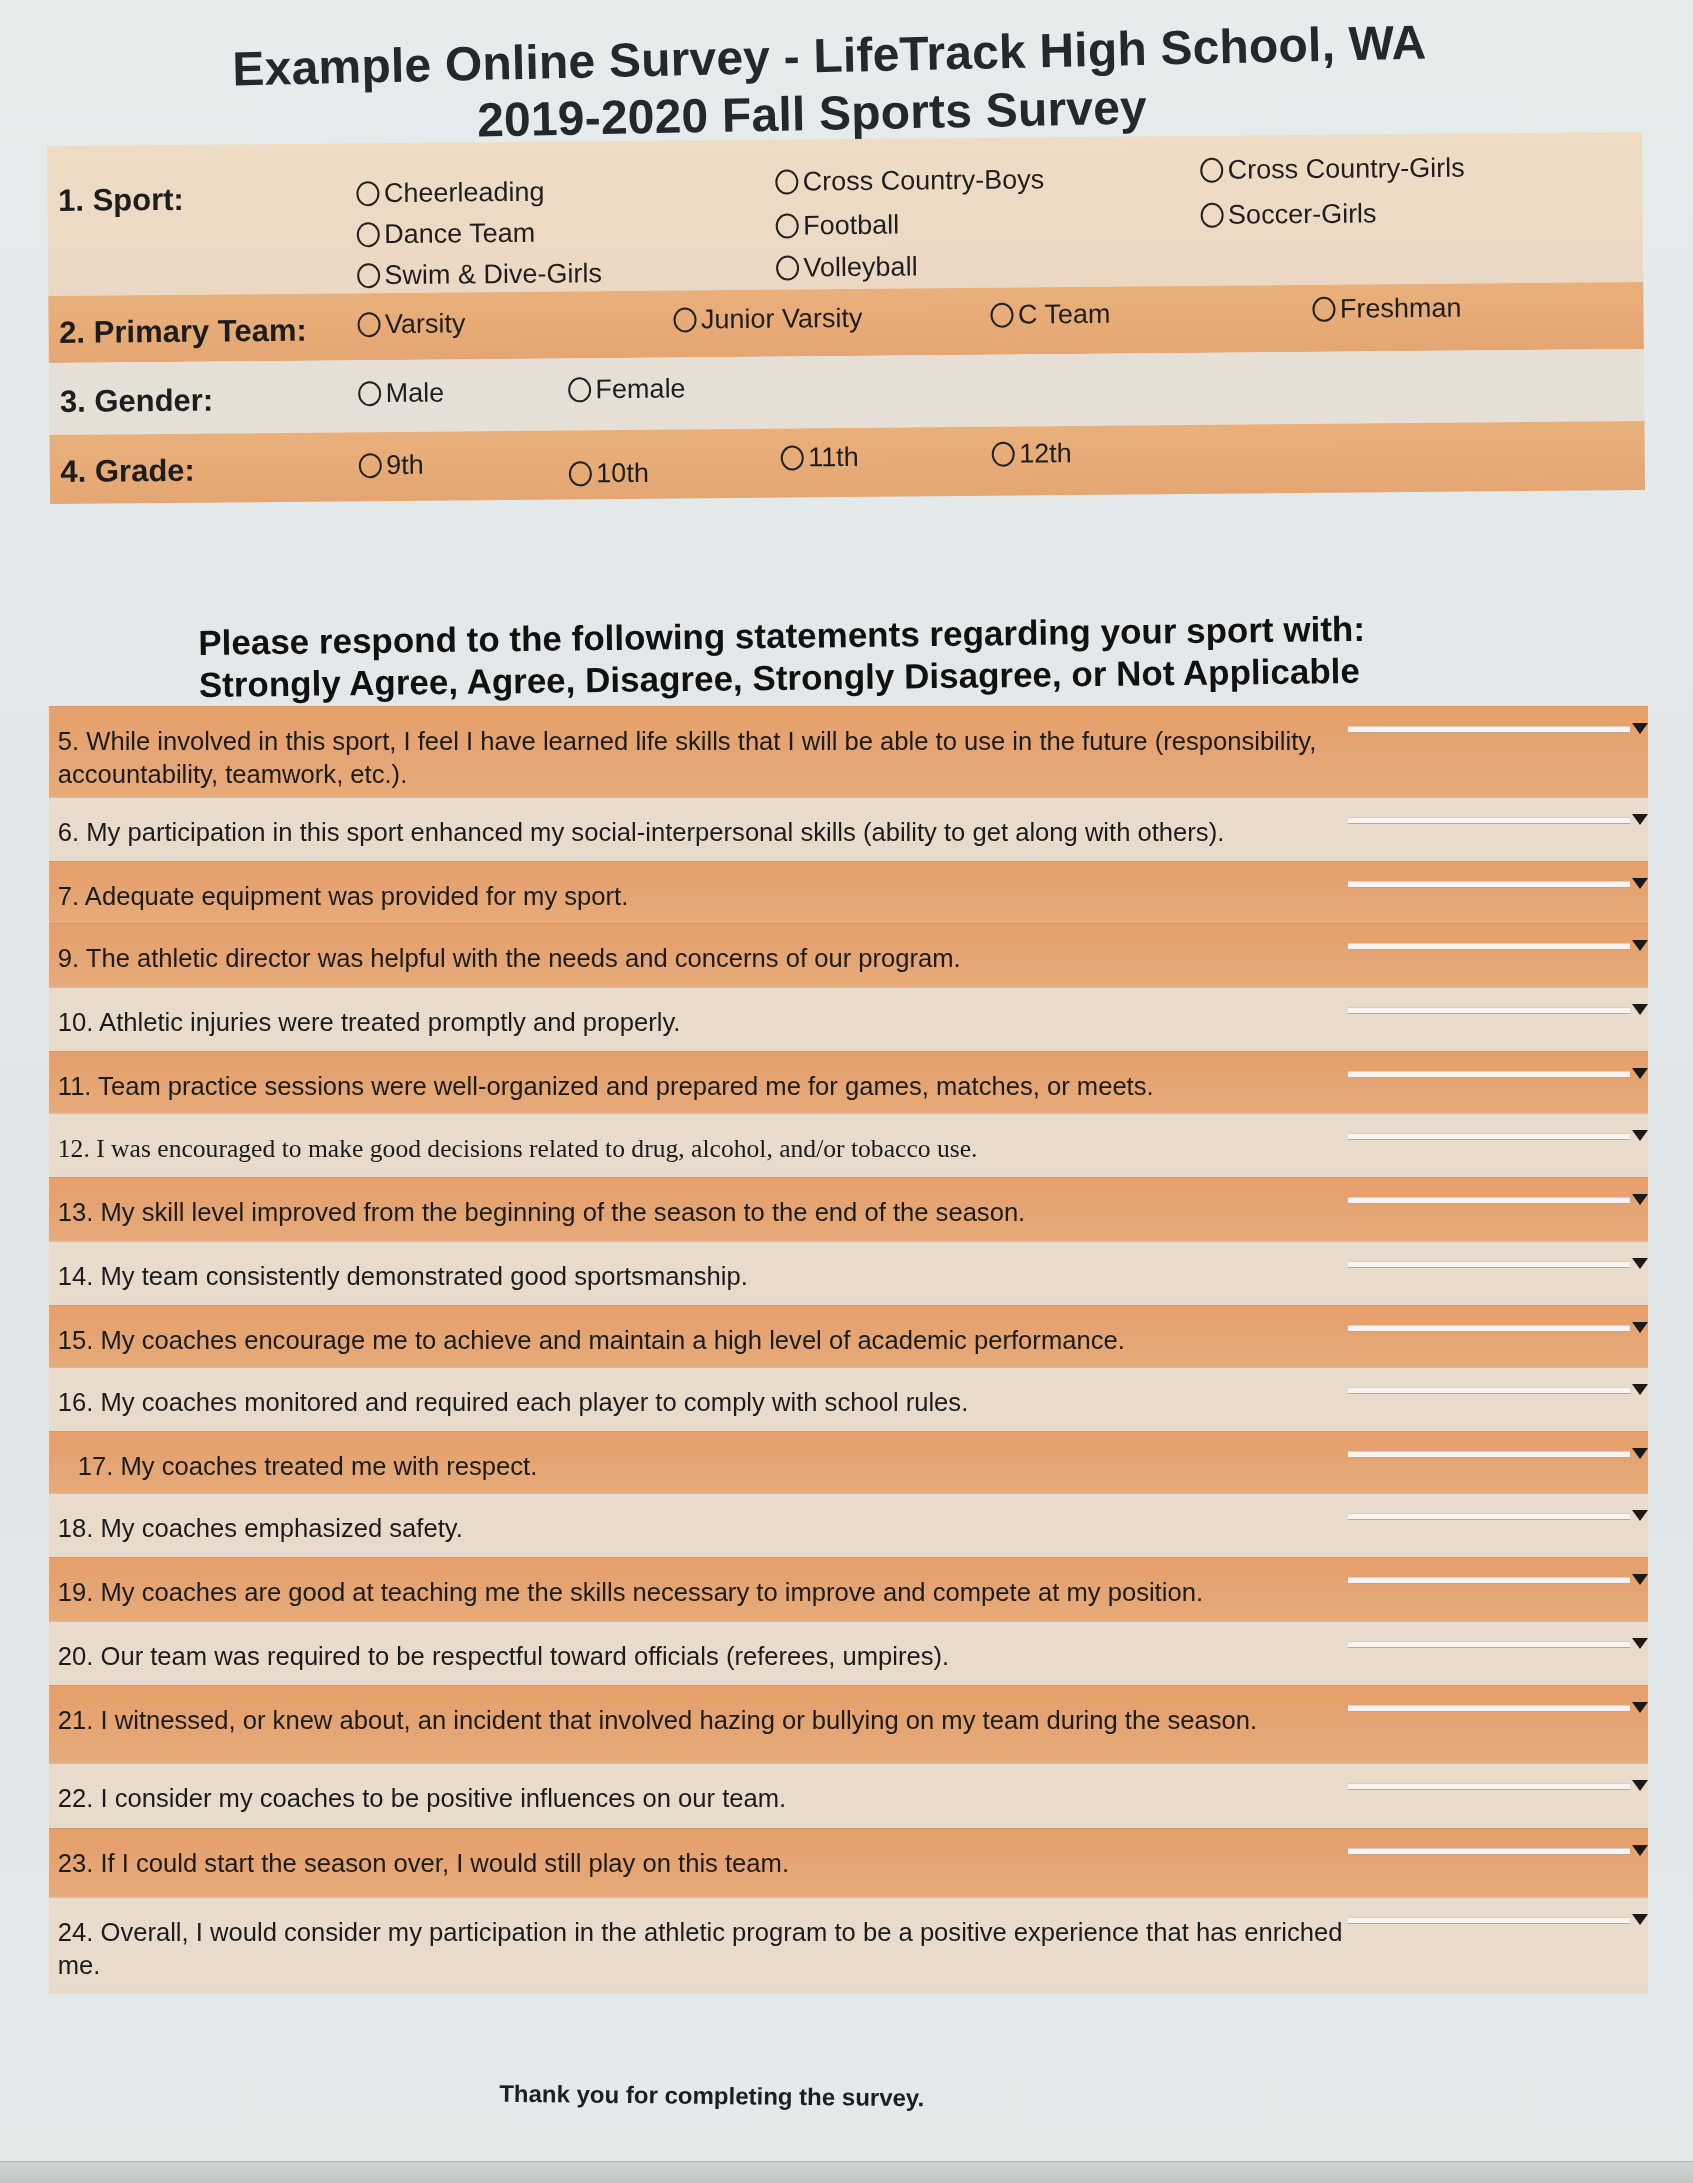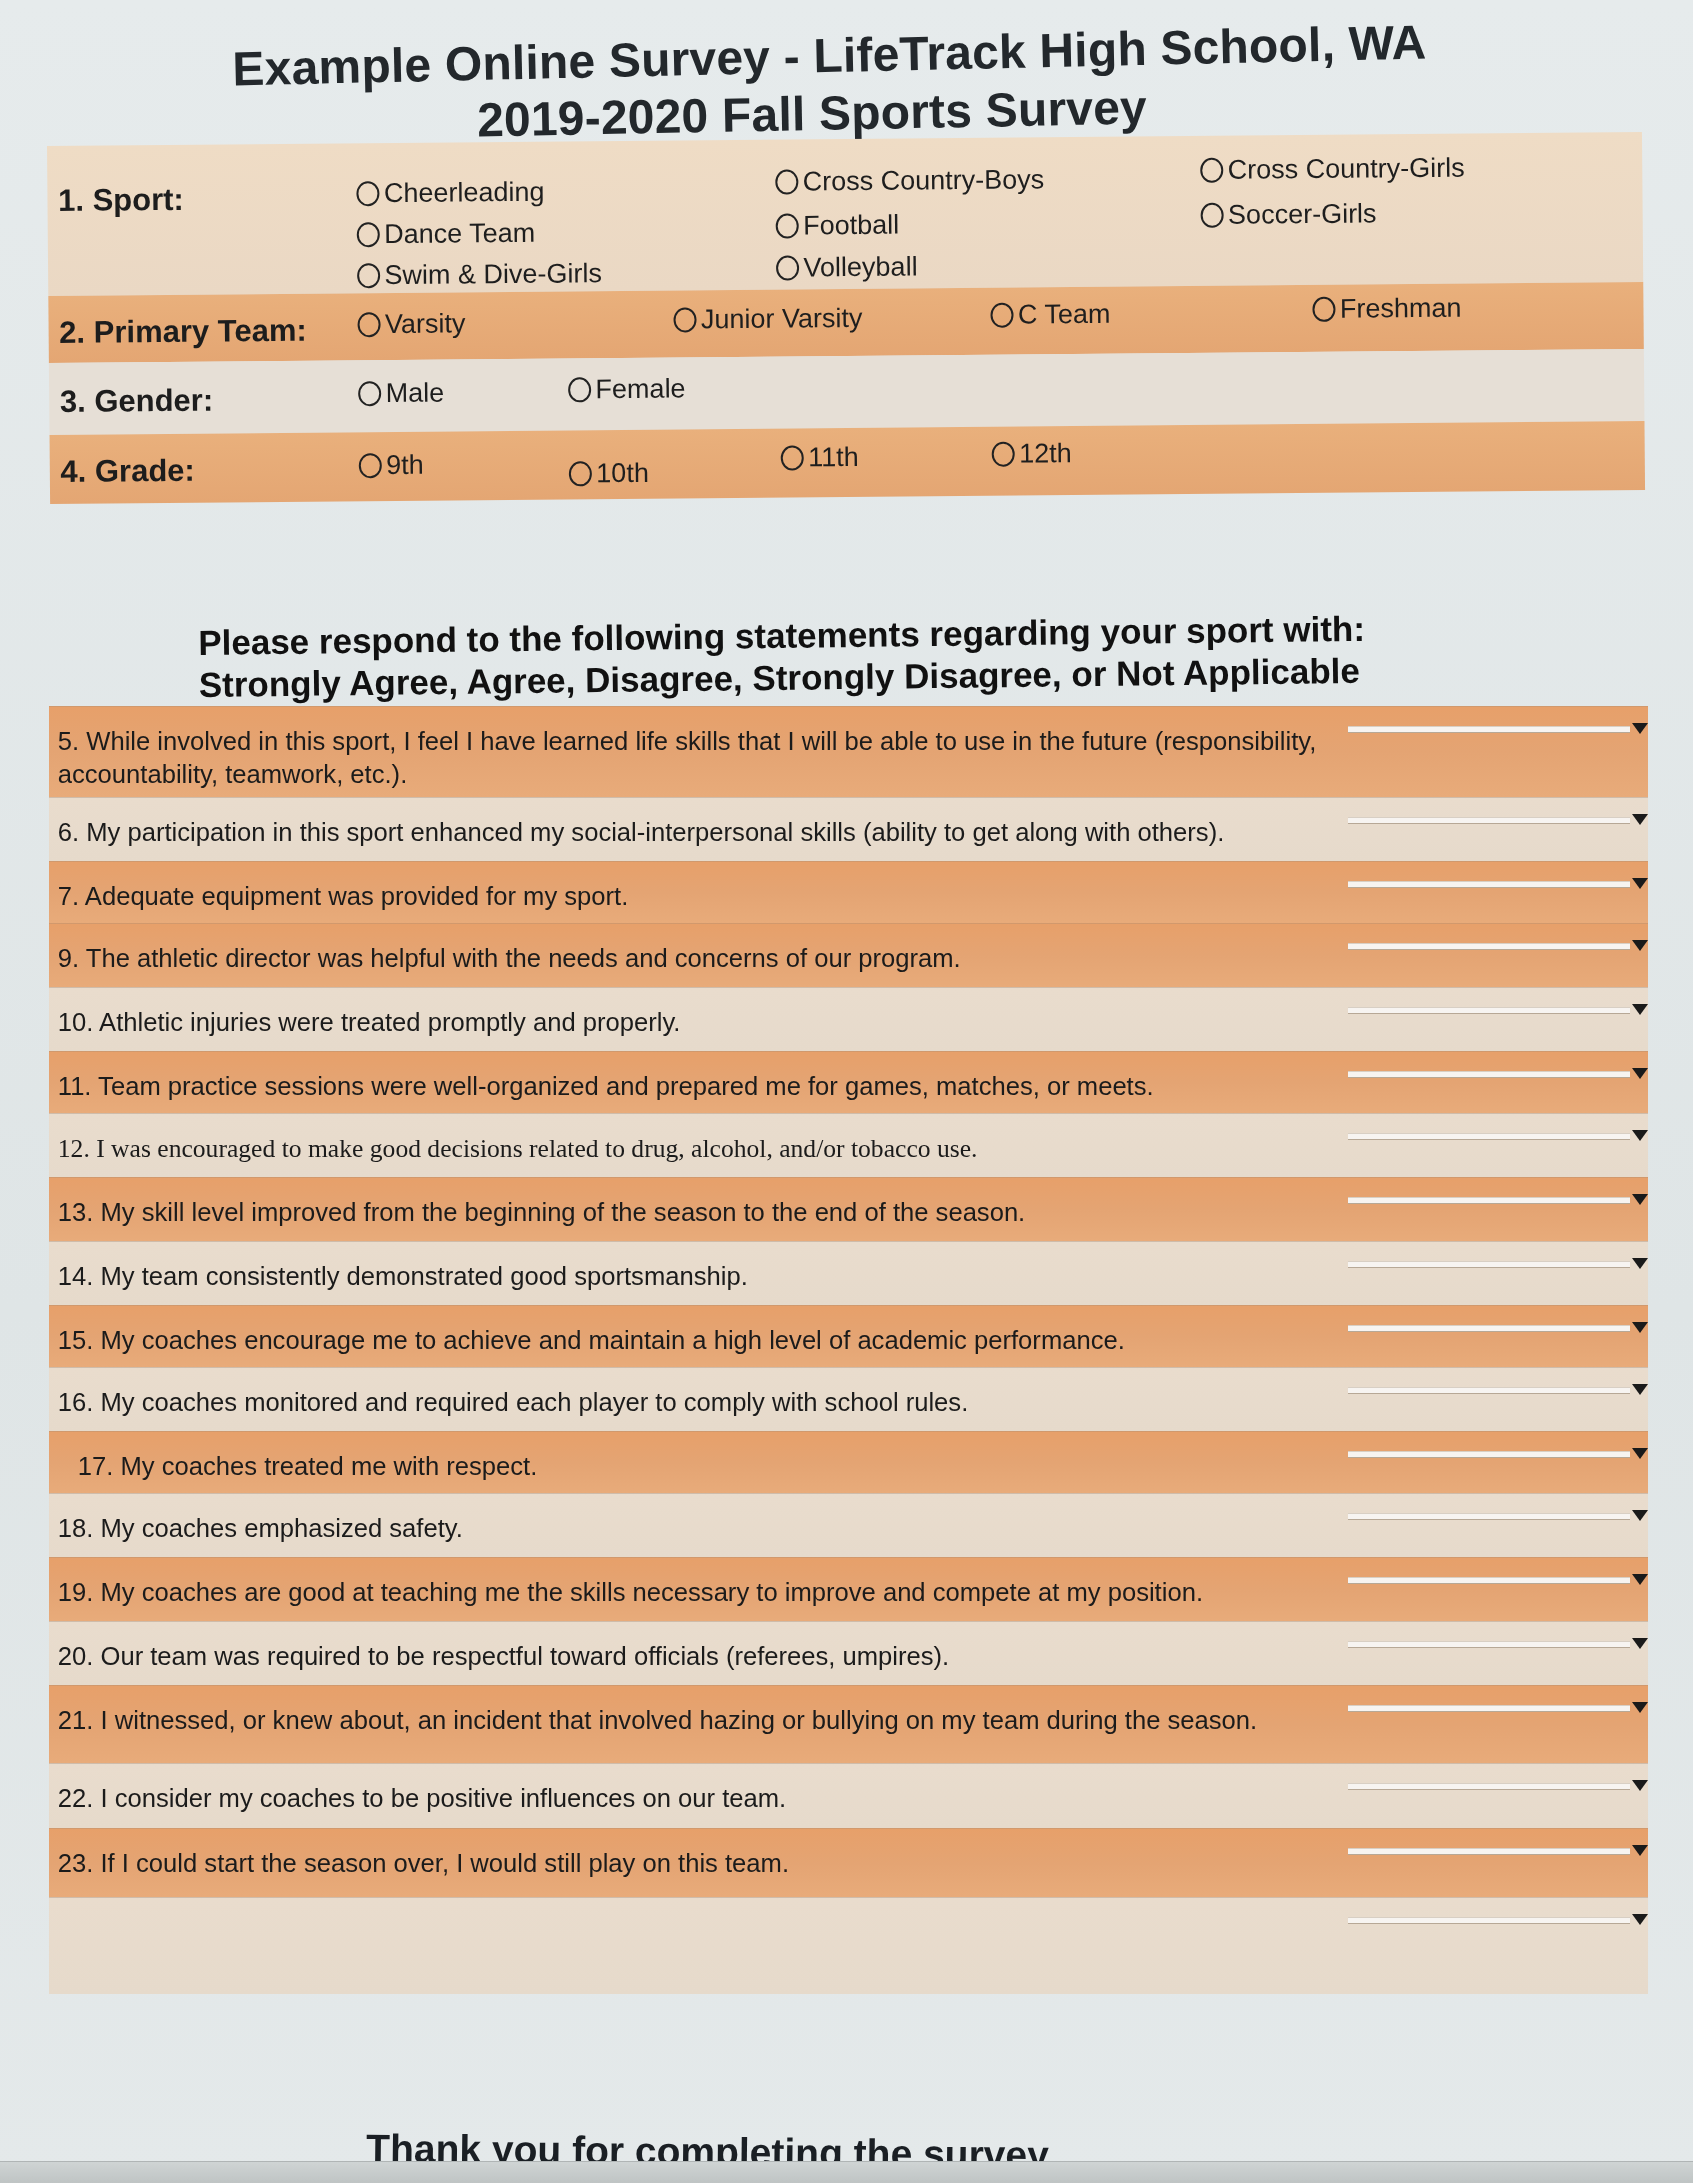--- a/index.html
+++ b/index.html
@@ -134,23 +134,22 @@
       border-right: 8.8px solid transparent;
       border-top: 11.5px solid #1a1a1a;
     }
 
     .thanks {
       position: absolute;
       left: 0; top: 2082px;
       width: 1441px;
       text-align: center;
       font-weight: bold;
-      font-size: 39px;
+      font-size: 24px;
       color: #1a1f24;
-      margin-top: 48px;
     }
     .thanks span { display: inline-block; transform: translateX(-8.8px) rotate(0.6deg); }
     .bottom-edge {
       position: absolute;
       left: 0; top: 2161px;
       width: 1694px; height: 22px;
       background: linear-gradient(180deg, #cfd4d4, #bfc4c4);
       border-top: 0.9px solid #b0b5b5;
     }
   </style>
@@ -389,20 +388,21 @@
         </div>
     </div>
     <div class="stmt dark" style="height:69px;">
       <div class="stmt-text">23.  If I could start the season over, I would still play on this team.</div>
       <div class="dropdown">
           <div class="dropdown-bar"></div>
           <div class="dropdown-arrow"></div>
         </div>
     </div>
     <div class="stmt light" style="height:97px;">
+      <div class="stmt-text">24.  Overall, I would consider my participation in the athletic program to be a positive experience that has enriched me.</div>
       <div class="dropdown">
           <div class="dropdown-bar"></div>
           <div class="dropdown-arrow"></div>
         </div>
     </div>
   </div>
 
   <div class="thanks">
     <span>Thank you for completing the survey.</span>
   </div>

